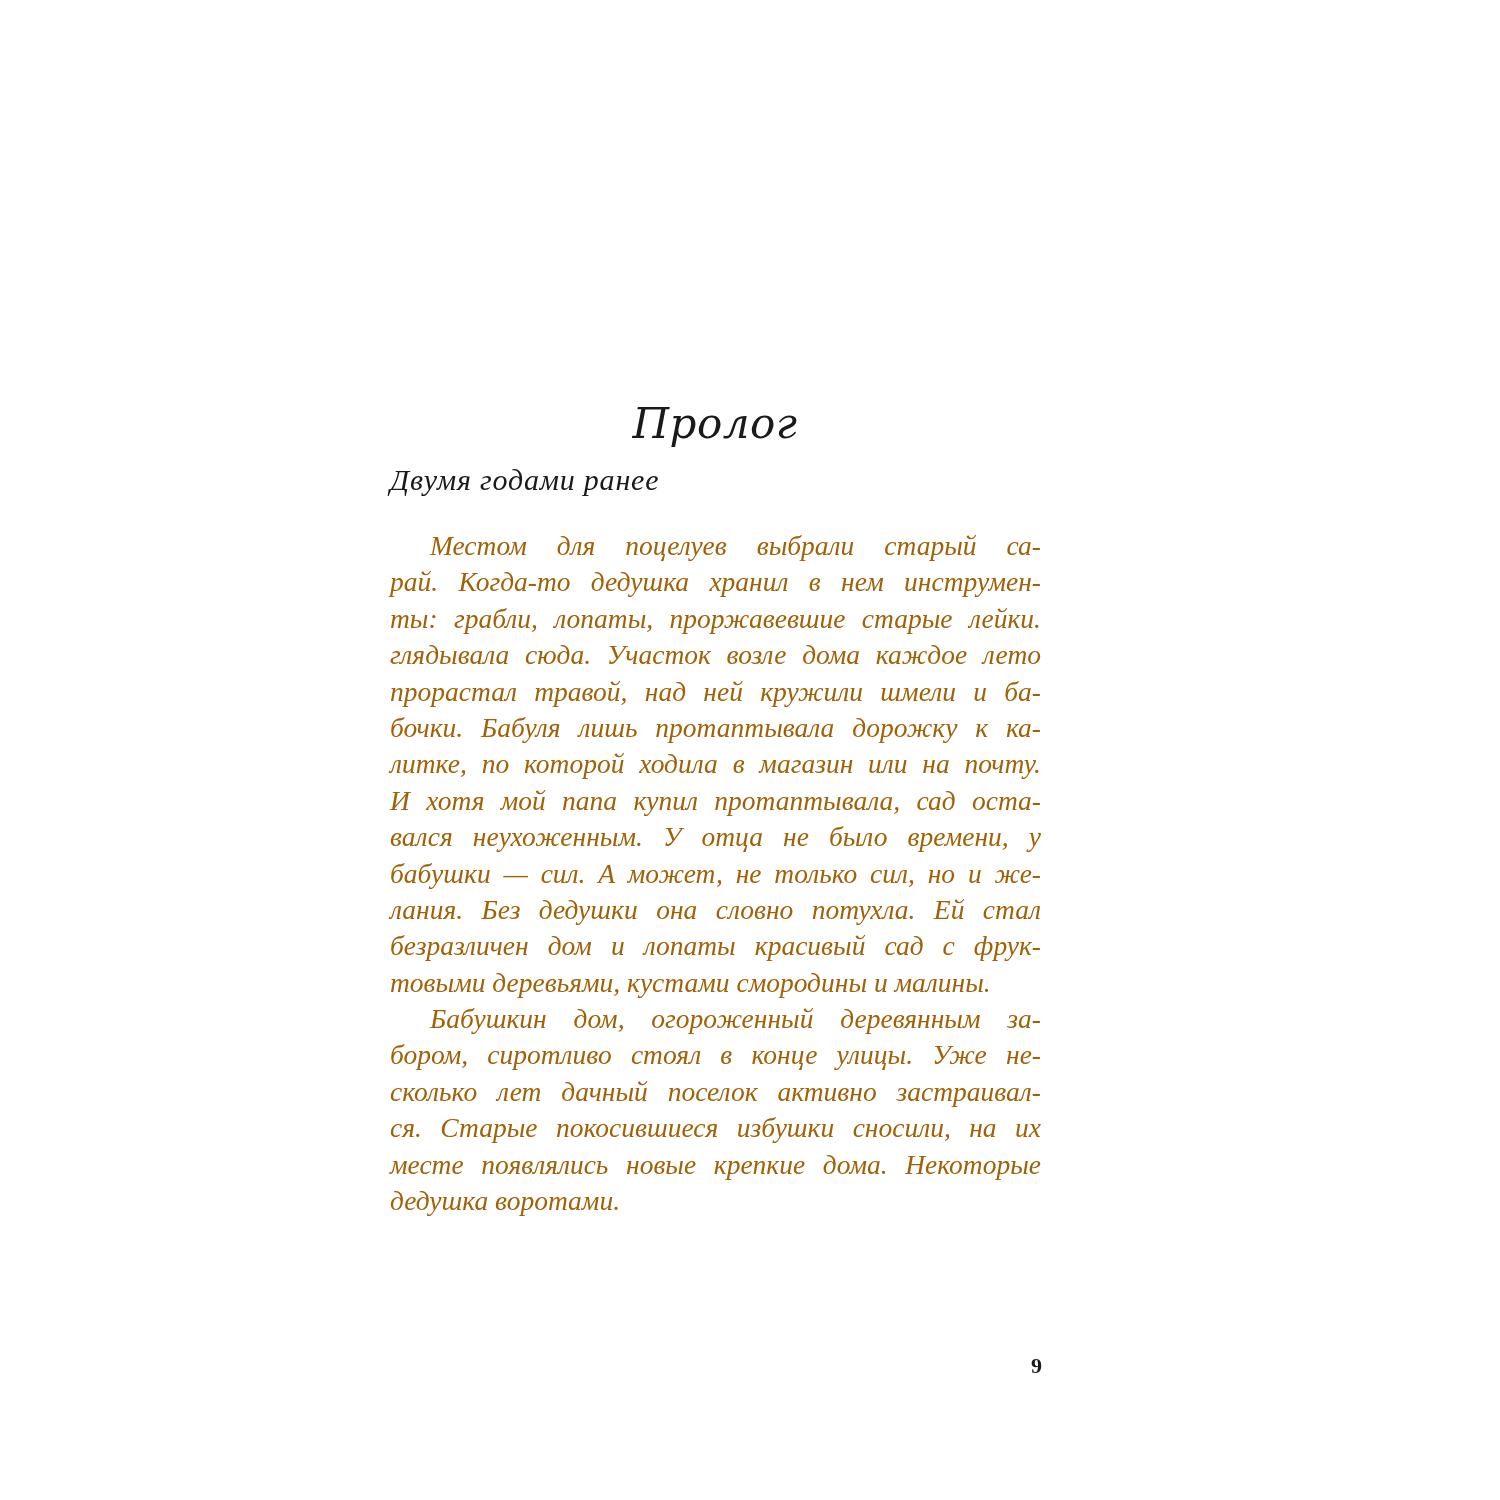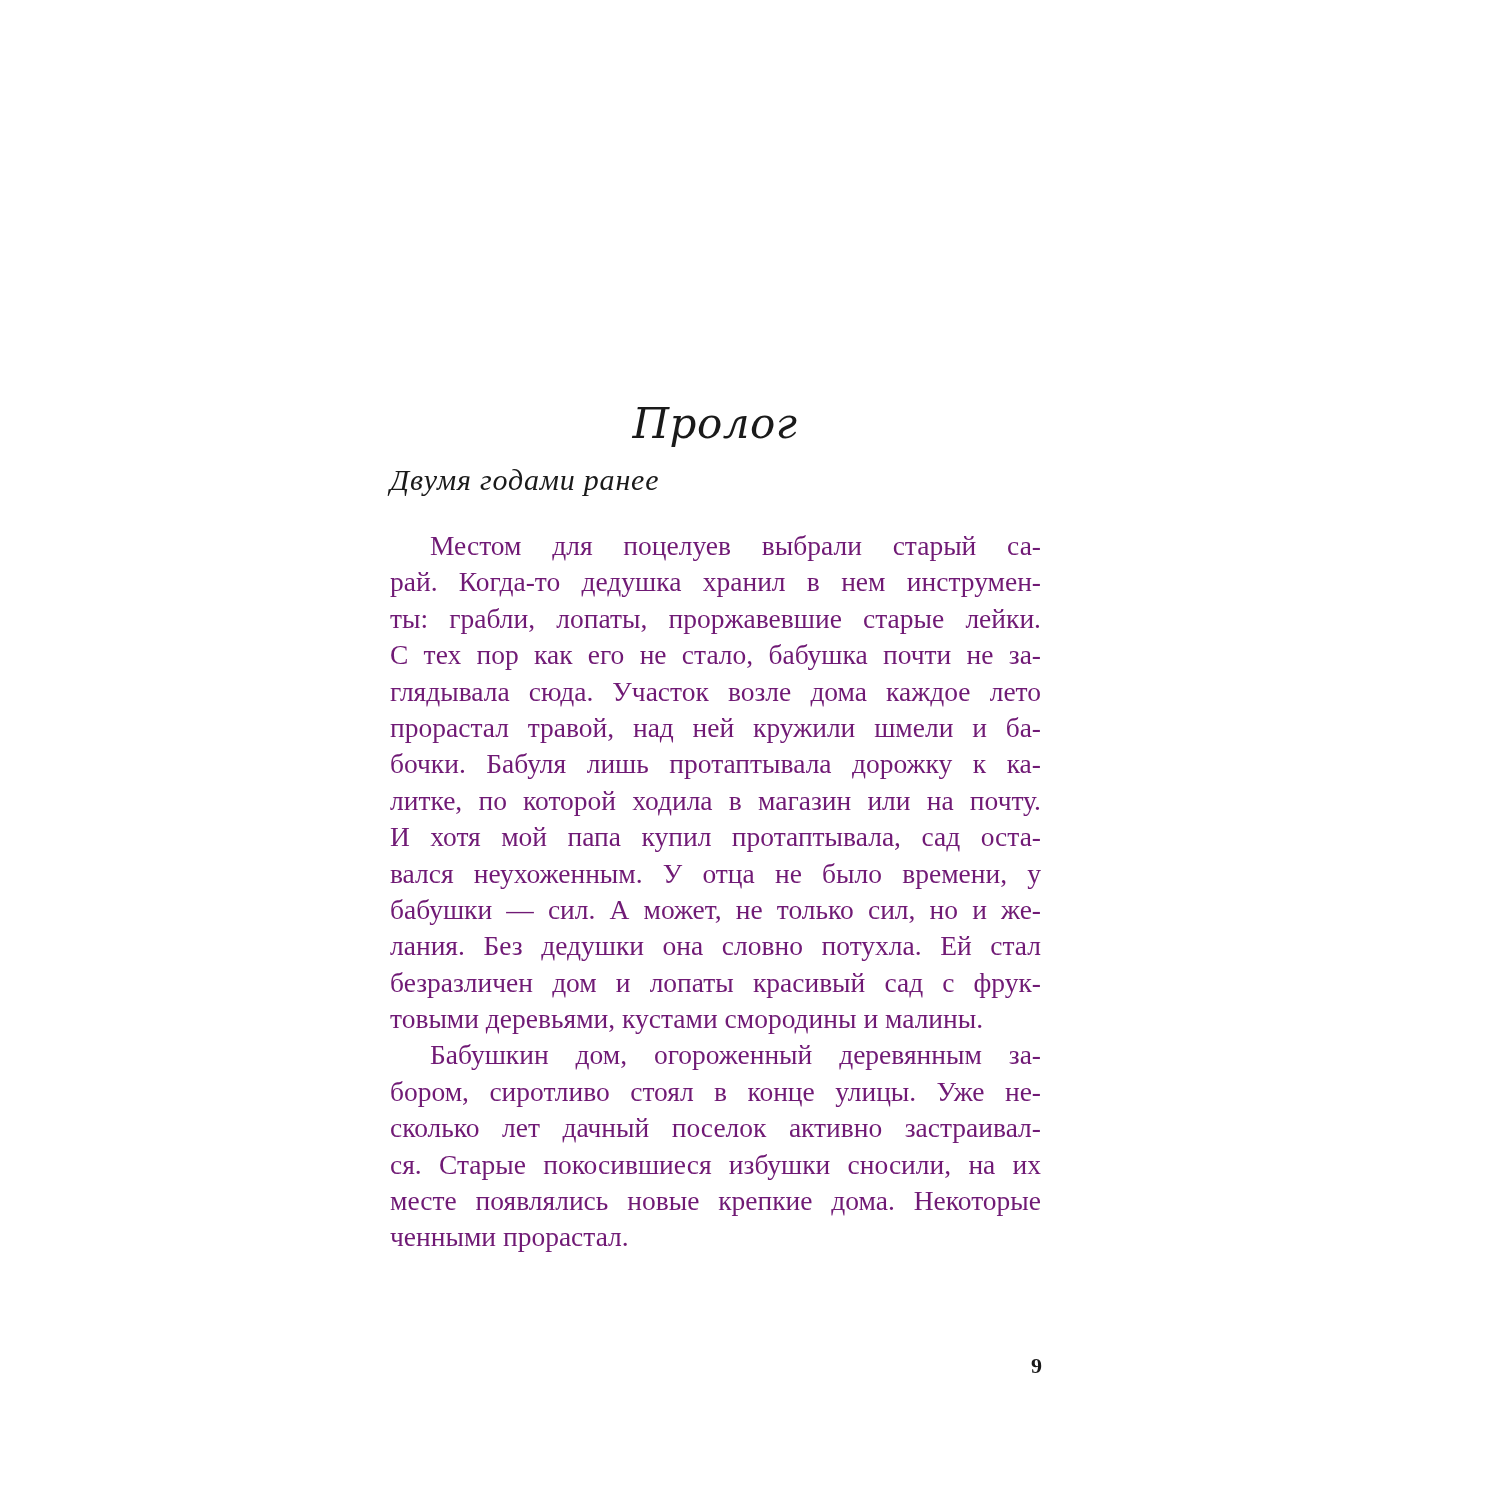--- a/index.html
+++ b/index.html
@@ -46,21 +46,22 @@
       color: #1a1a1a;
       letter-spacing: 0.8px;
     }
     .body-text {
       position: absolute;
       left: 390px;
       top: 516px;
       width: 651px;
       font-family: "Liberation Serif", "DejaVu Serif", serif;
       font-size: 27.5px;
-      color: #701a75;
+      color: #a16207;
+      font-style: italic;
     }
     .line {
       display: block;
       height: 36.4px;
       line-height: 36.4px;
       white-space: nowrap;
       text-align: justify;
       text-align-last: justify;
       overflow: visible;
     }
@@ -89,37 +90,36 @@
 <div class="page">
 
   <div class="chapter-title">Пролог</div>
   <div class="chapter-subtitle">Двумя годами ранее</div>
 
   <div class="body-text">
     <div class="paragraph">
       <span class="line indent">Местом для поцелуев выбрали старый са-</span>
       <span class="line">рай. Когда-то дедушка хранил в нем инструмен-</span>
       <span class="line">ты: грабли, лопаты, проржавевшие старые лейки.</span>
-      <span class="line">С тех пор как его не стало, бабушка почти не за-</span>
       <span class="line">глядывала сюда. Участок возле дома каждое лето</span>
       <span class="line">прорастал травой, над ней кружили шмели и ба-</span>
       <span class="line">бочки. Бабуля лишь протаптывала дорожку к ка-</span>
       <span class="line">литке, по которой ходила в магазин или на почту.</span>
       <span class="line">И хотя мой папа купил протаптывала, сад оста-</span>
       <span class="line">вался неухоженным. У отца не было времени, у</span>
       <span class="line">бабушки — сил. А может, не только сил, но и же-</span>
       <span class="line">лания. Без дедушки она словно потухла. Ей стал</span>
       <span class="line">безразличен дом и лопаты красивый сад с фрук-</span>
       <span class="line last">товыми деревьями, кустами смородины и малины.</span>
     </div>
     <div class="paragraph">
       <span class="line indent">Бабушкин дом, огороженный деревянным за-</span>
       <span class="line">бором, сиротливо стоял в конце улицы. Уже не-</span>
       <span class="line">сколько лет дачный поселок активно застраивал-</span>
       <span class="line">ся. Старые покосившиеся избушки сносили, на их</span>
       <span class="line">месте появлялись новые крепкие дома. Некоторые</span>
-      <span class="line last">ченными прорастал.</span>
+      <span class="line last">дедушка воротами.</span>
     </div>
   </div>
 
   <div class="page-number">9</div>
 
 </div>
 
 </body></html>

